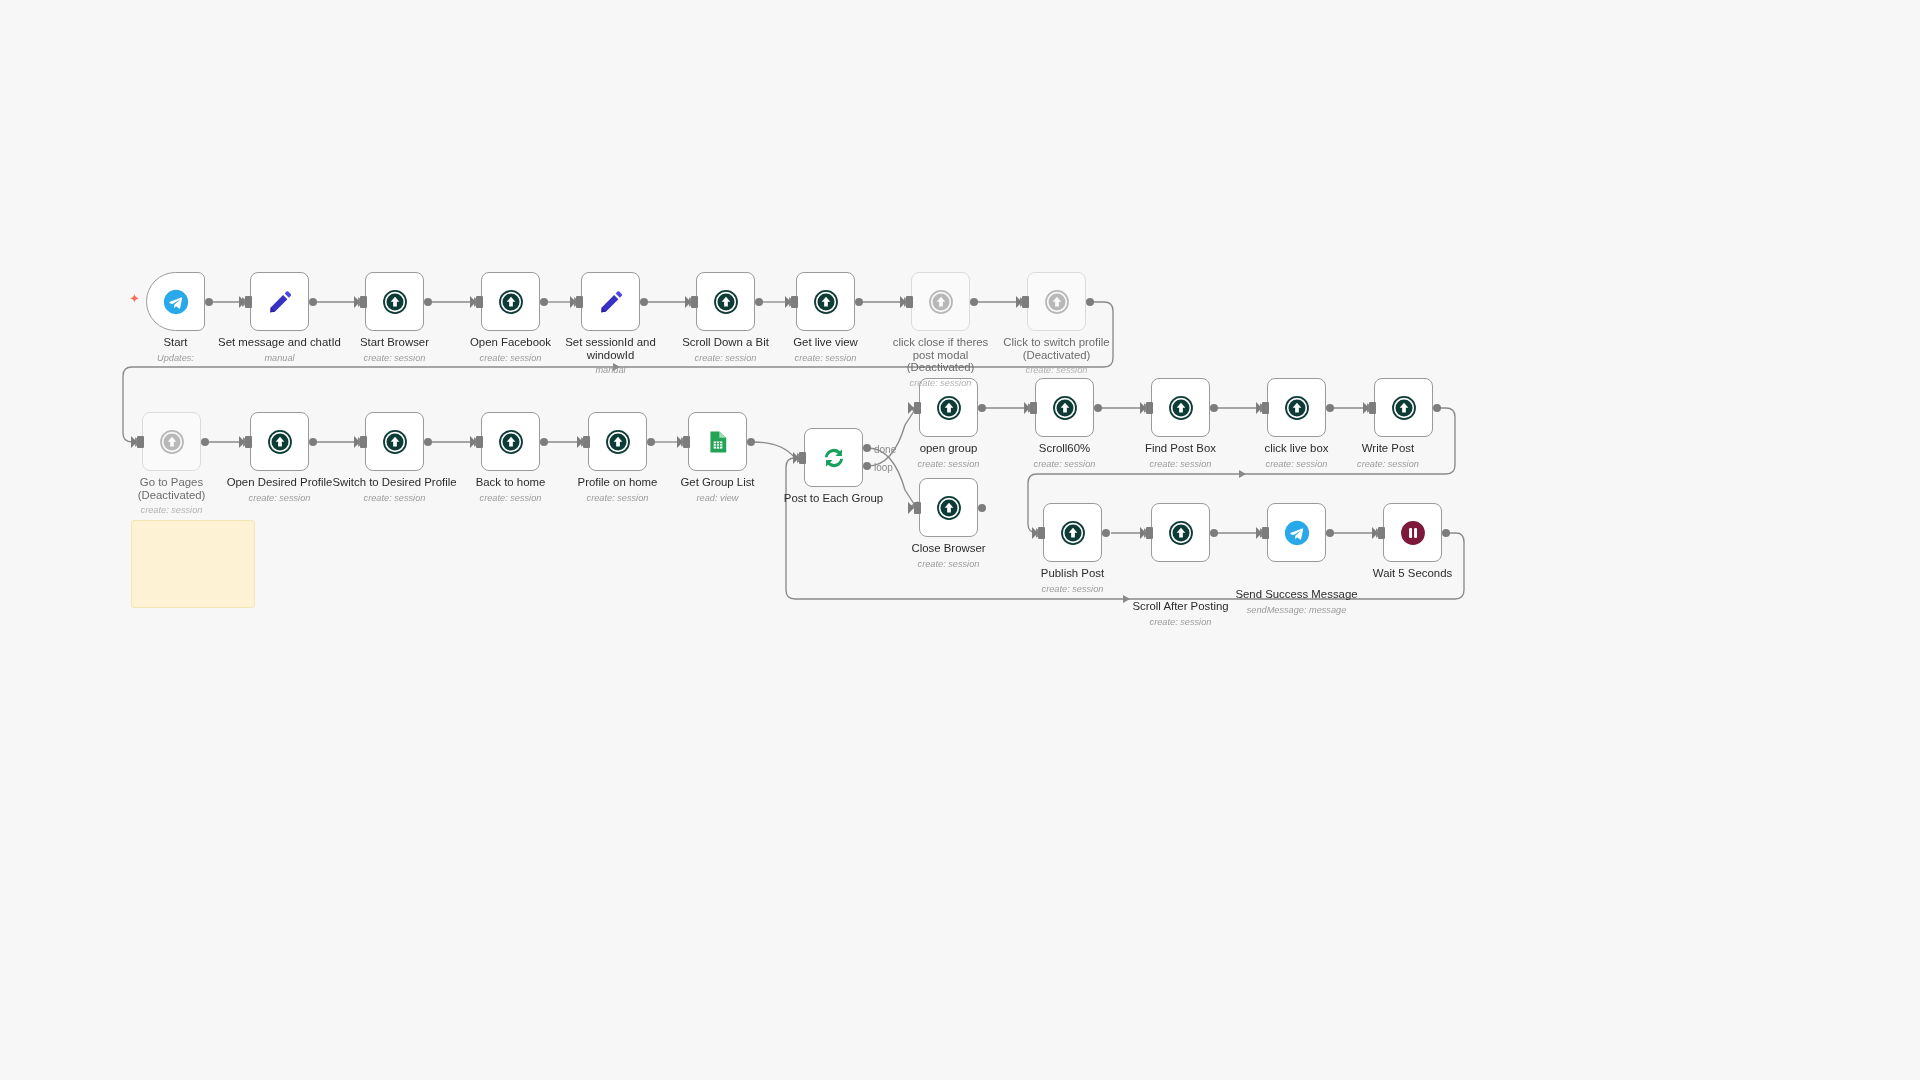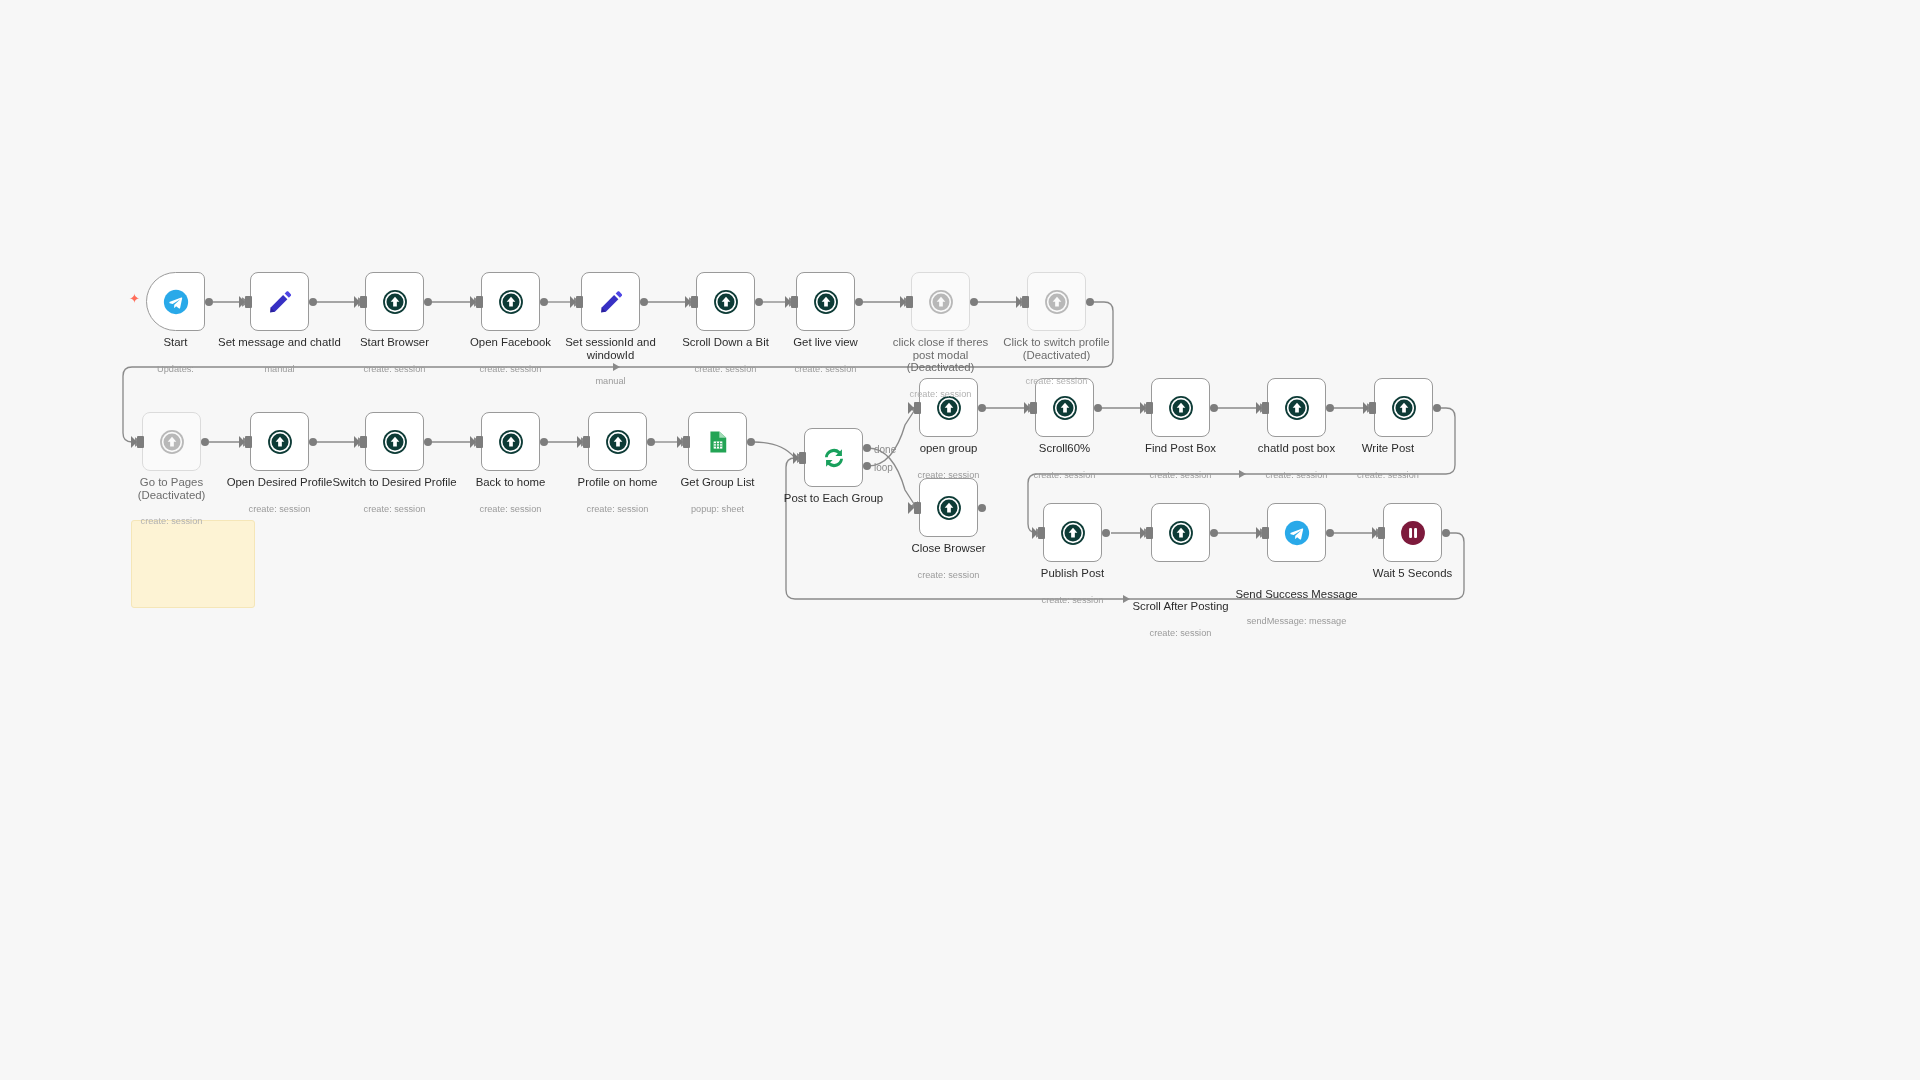--- a/index.html
+++ b/index.html
@@ -54,21 +54,22 @@
     font-size: 11.4px;
     color: #2b2b2b;
     line-height: 12.6px;
     white-space: pre-line;
     font-weight: 400;
   }
   .caption .sub {
     font-size: 9.2px;
     color: #9b9b9b;
     line-height: 11.5px;
-    margin-top: 15px;
+    margin-top: 4px;
+    font-style: italic;
   }
   .caption.dim .title { color: #6c6c6c; }
   .caption.dim .sub { color: #b2b2b2; }
   .port {
     position: absolute;
     width: 8px; height: 8px;
     border-radius: 50%;
     background: #7d7d7d;
     z-index: 7;
   }
@@ -390,21 +391,21 @@
             <path d="M13.2 2.2L19.6 8h-6.4z" fill="#a3dcb8"></path>
             <rect x="8" y="11.5" width="8" height="6.6" fill="#ffffff"></rect>
             <path d="M8 13.6h8M8 15.8h8M10.6 11.5v6.6M13.4 11.5v6.6" stroke="#23a455" stroke-width=".85"></path>
           </svg>
         </div>
       </div>
       <div class="inport" style="left: 683px; top: 436px;"></div>
       <div class="port" style="left: 747px; top: 438px;"></div>
       <div class="caption" style="left: 627.5px; top: 476px; width: 180px;">
         <div class="title">Get Group List</div>
-        <div class="sub">popup: sheet</div>
+        <div class="sub">read: view</div>
       </div>
       <div class="node" style="left: 804px; top: 428px;">
         <div class="icon-wrap">
           <svg class="ic" width="28" height="28" viewBox="0 0 24 24">
             <path d="M4.3 11.3a7.7 7.7 0 0 1 12.9-5.1l1.6-1.6v5.6h-5.6l2.1-2.1A5.4 5.4 0 0 0 6.6 11.3z" fill="#18a05c"></path>
             <path d="M19.7 12.7a7.7 7.7 0 0 1-12.9 5.1l-1.6 1.6v-5.6h5.6l-2.1 2.1a5.4 5.4 0 0 0 8.7-3.2z" fill="#18a05c"></path>
           </svg>
         </div>
       </div>
       <div class="inport" style="left: 799px; top: 452px;"></div>
@@ -465,21 +466,21 @@
           <svg class="ic" width="26" height="26" viewBox="0 0 24 24">
             <circle cx="12" cy="12" r="11" fill="#0d3b36"></circle>
             <circle cx="12" cy="12" r="8.6" fill="none" stroke="#ffffff" stroke-width="1.5"></circle>
             <path d="M12 7.2l4 4.6h-2.3v4.4h-3.4v-4.4H8z" fill="#ffffff"></path>
           </svg>
         </div>
       </div>
       <div class="inport" style="left: 1262px; top: 402px;"></div>
       <div class="port" style="left: 1326px; top: 404px;"></div>
       <div class="caption" style="left: 1206.5px; top: 442px; width: 180px;">
-        <div class="title">chatId post box</div>
+        <div class="title">click live box</div>
         <div class="sub">create: session</div>
       </div>
       <div class="node" style="left: 1374px; top: 378px;">
         <div class="icon-wrap">
           <svg class="ic" width="26" height="26" viewBox="0 0 24 24">
             <circle cx="12" cy="12" r="11" fill="#0d3b36"></circle>
             <circle cx="12" cy="12" r="8.6" fill="none" stroke="#ffffff" stroke-width="1.5"></circle>
             <path d="M12 7.2l4 4.6h-2.3v4.4h-3.4v-4.4H8z" fill="#ffffff"></path>
           </svg>
         </div>

